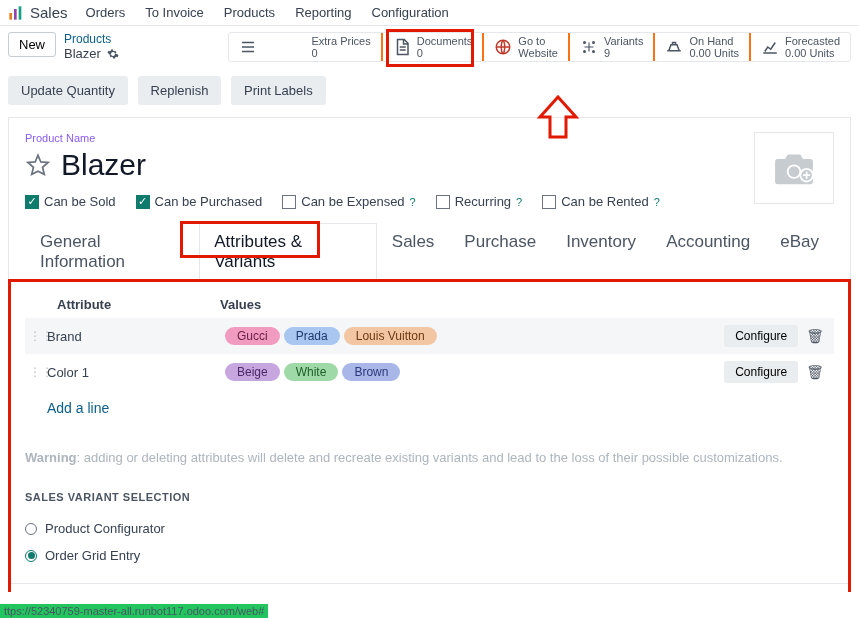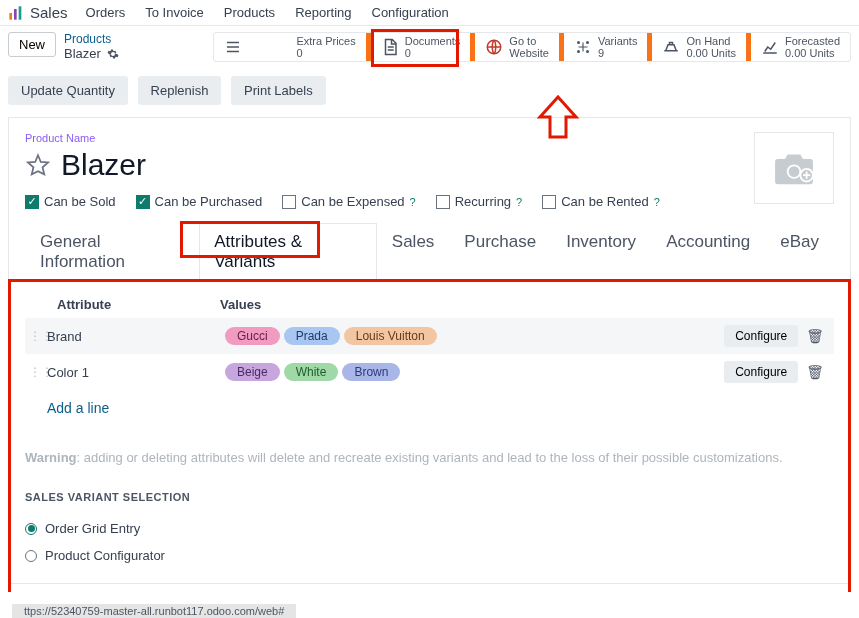--- a/index.html
+++ b/index.html
@@ -10,21 +10,21 @@
 .nav-link { font-size: 13px; color: #374151; margin-right: 20px; cursor: pointer; }
 
 .ctrl-row { display: flex; align-items: flex-start; padding: 6px 8px; }
 .new-btn { border: 1px solid #c7ccd1; padding: 4px 10px; border-radius: 3px; background: #fff; font-size: 13px; margin-right: 8px; cursor: pointer; }
 .breadcrumb { display: flex; flex-direction: column; margin-right: auto; }
 .bc-link { color: #0b5e8a; font-size: 12px; cursor: pointer; }
 .bc-name-row { display: flex; align-items: center; gap: 6px; }
 .bc-name { font-size: 13px; color: #374151; }
 
 .stat-boxes { display: flex; border: 1px solid #e5e7eb; border-radius: 3px; }
-.stat-box { display: flex; align-items: center; padding: 2px 10px; border-left: 5px solid #f97316; cursor: pointer; min-width: 78px; }
+.stat-box { display: flex; align-items: center; padding: 2px 10px; border-left: 2px solid #f97316; cursor: pointer; min-width: 78px; }
 .stat-box:first-child { border-left: none; gap: 48px; }
 .stat-icon { width: 18px; height: 18px; margin-right: 6px; fill: #4b5563; }
 .stat-text { display: flex; flex-direction: column; line-height: 1.1; }
 .stat-label { font-size: 11px; color: #4b5563; }
 .stat-val { font-size: 11px; color: #4b5563; }
 
 .action-bar { padding: 8px 8px 12px 8px; }
 .act-btn { background: #e9edf0; border: none; padding: 7px 13px; border-radius: 3px; font-size: 13px; color: #374151; margin-right: 6px; cursor: pointer; }
 
 .sheet { border: 1px solid #e5e7eb; margin: 0 8px 8px 8px; padding: 14px 16px; position: relative; }
@@ -56,21 +56,21 @@
 .add-line { color: #0b5e8a; padding: 10px 22px; cursor: pointer; font-size: 14px; }
 
 .warn-txt { color: #adb5bd; font-size: 13px; padding: 24px 0 26px 0; }
 .sect-head { font-size: 11px; letter-spacing: 0.5px; font-weight: 600; color: #4b5563; margin-bottom: 12px; }
 .radio-row { display: flex; align-items: center; gap: 8px; padding: 6px 0; font-size: 13px; cursor: pointer; }
 .radio { width: 12px; height: 12px; border-radius: 50%; border: 1px solid #6b7280; display: inline-flex; align-items: center; justify-content: center; }
 .radio.on { border-color: #0e7b6c; }
 .radio.on::after { content: ""; width: 7px; height: 7px; border-radius: 50%; background: #0e7b6c; }
 
 .annot-red { position: absolute; border: 3px solid #e11900; pointer-events: none; }
-.status-url { position: fixed; bottom: 0; left: 12px; font-size: 11px; color: #4b5563; background: #e5e5e5; padding: 1px 12px; }
+.status-url { position: fixed; bottom: 0; left: 0; font-size: 11px; color: #4b5563; background: #22c55e; padding: 1px 4px; }
 </style>
 </head>
 <body>
 
 <div class="topnav">
   <svg class="app-logo" viewBox="0 0 24 24">
     <rect x="2" y="12" width="4" height="10" fill="#e67e22"></rect>
     <rect x="9" y="6" width="4" height="16" fill="#8e44ad"></rect>
     <rect x="16" y="2" width="4" height="20" fill="#16a085"></rect>
   </svg>
@@ -244,26 +244,26 @@
         </div>
       </div>
     <div class="add-line">Add a line</div>
 
     <div class="warn-txt">
       <b>Warning</b><span>: adding or deleting attributes will delete and recreate existing variants and lead to the loss of their possible customizations.</span>
     </div>
 
     <div class="sect-head">SALES VARIANT SELECTION</div>
     <div class="radio-row">
+      <span class="radio"></span>
+      <span>Product Configurator</span>
+    </div>
+    <div class="radio-row">
       <span class="radio on"></span>
       <span>Order Grid Entry</span>
-    </div>
-    <div class="radio-row">
-      <span class="radio"></span>
-      <span>Product Configurator</span>
     </div>
   </div>
 </div>
 
 <svg style="position:absolute; left:536px; top:95px;" width="44" height="46" viewBox="0 0 44 46">
   <path d="M22 2 L40 22 L30 22 L30 42 L14 42 L14 22 L4 22 Z" fill="none" stroke="#e11900" stroke-width="3"></path>
 </svg>
 
 <div class="status-url">ttps://52340759-master-all.runbot117.odoo.com/web#</div>
 

